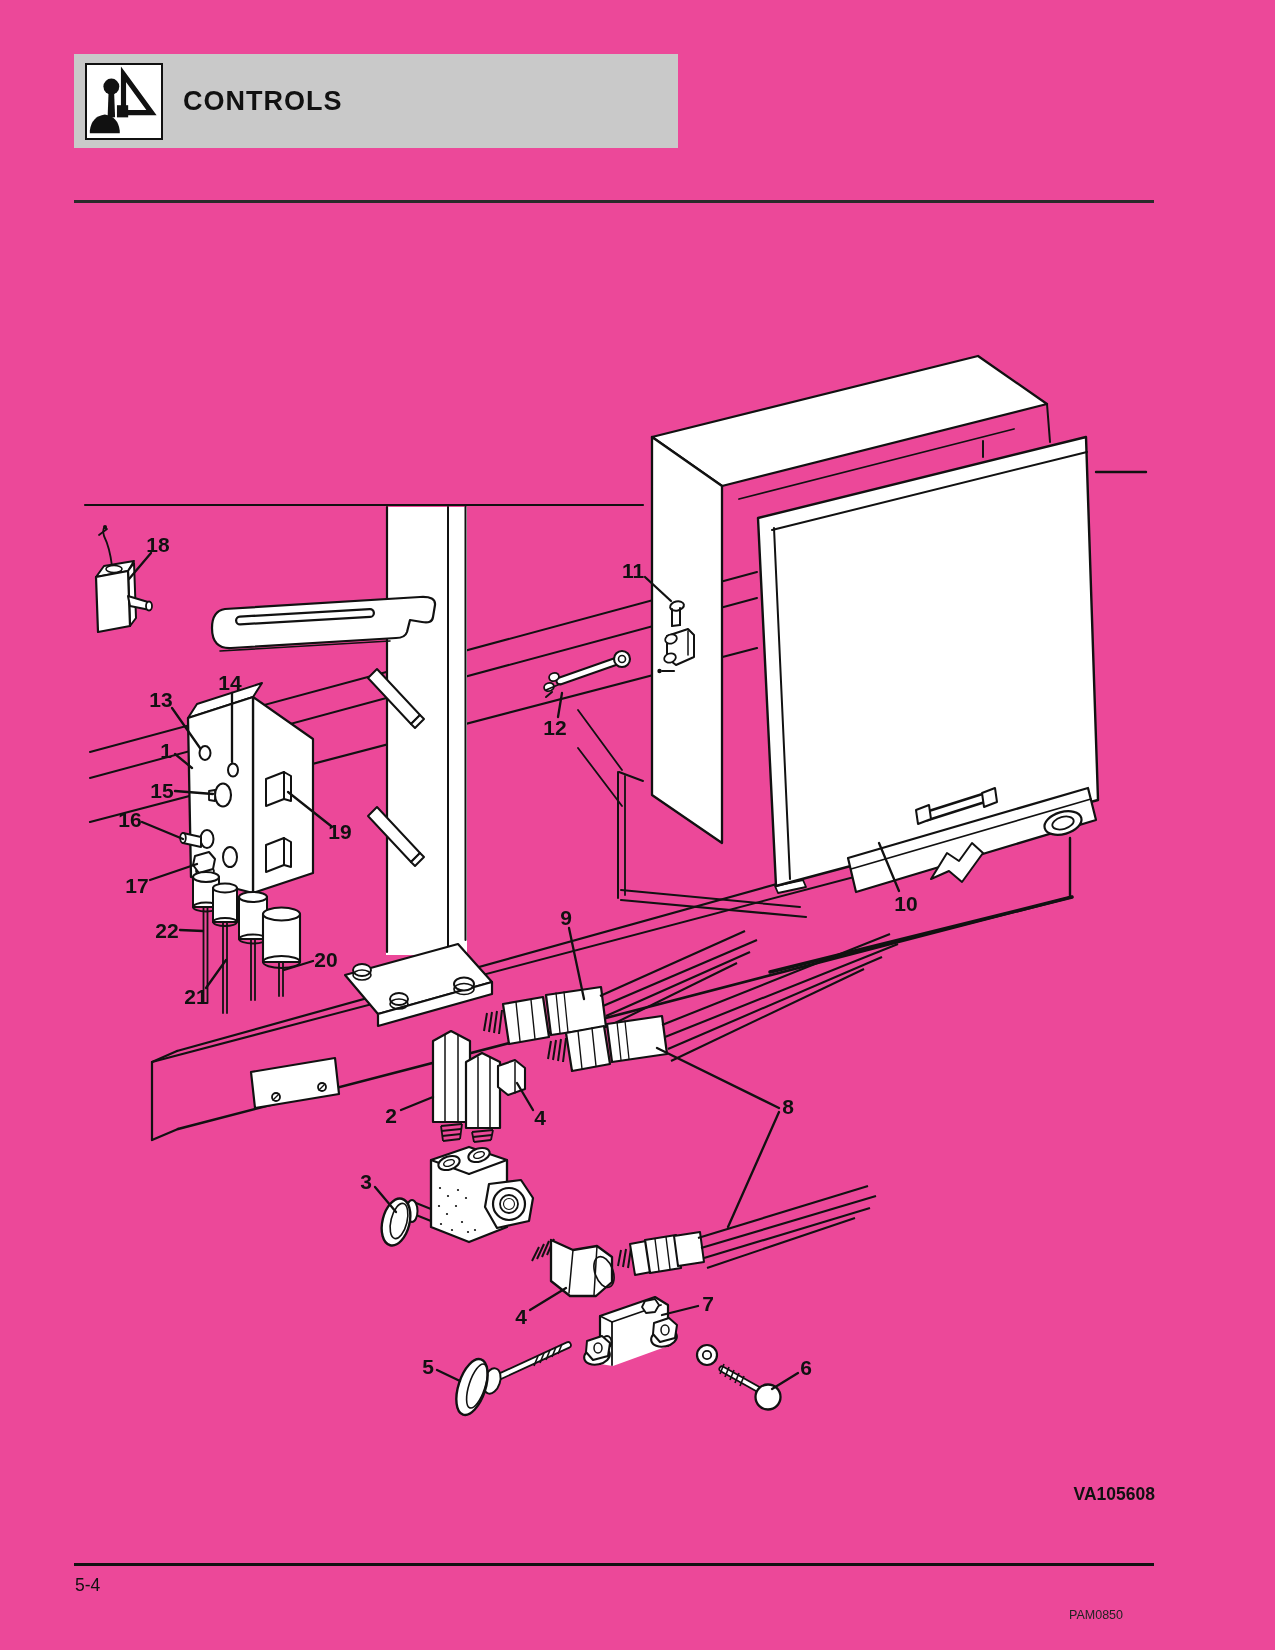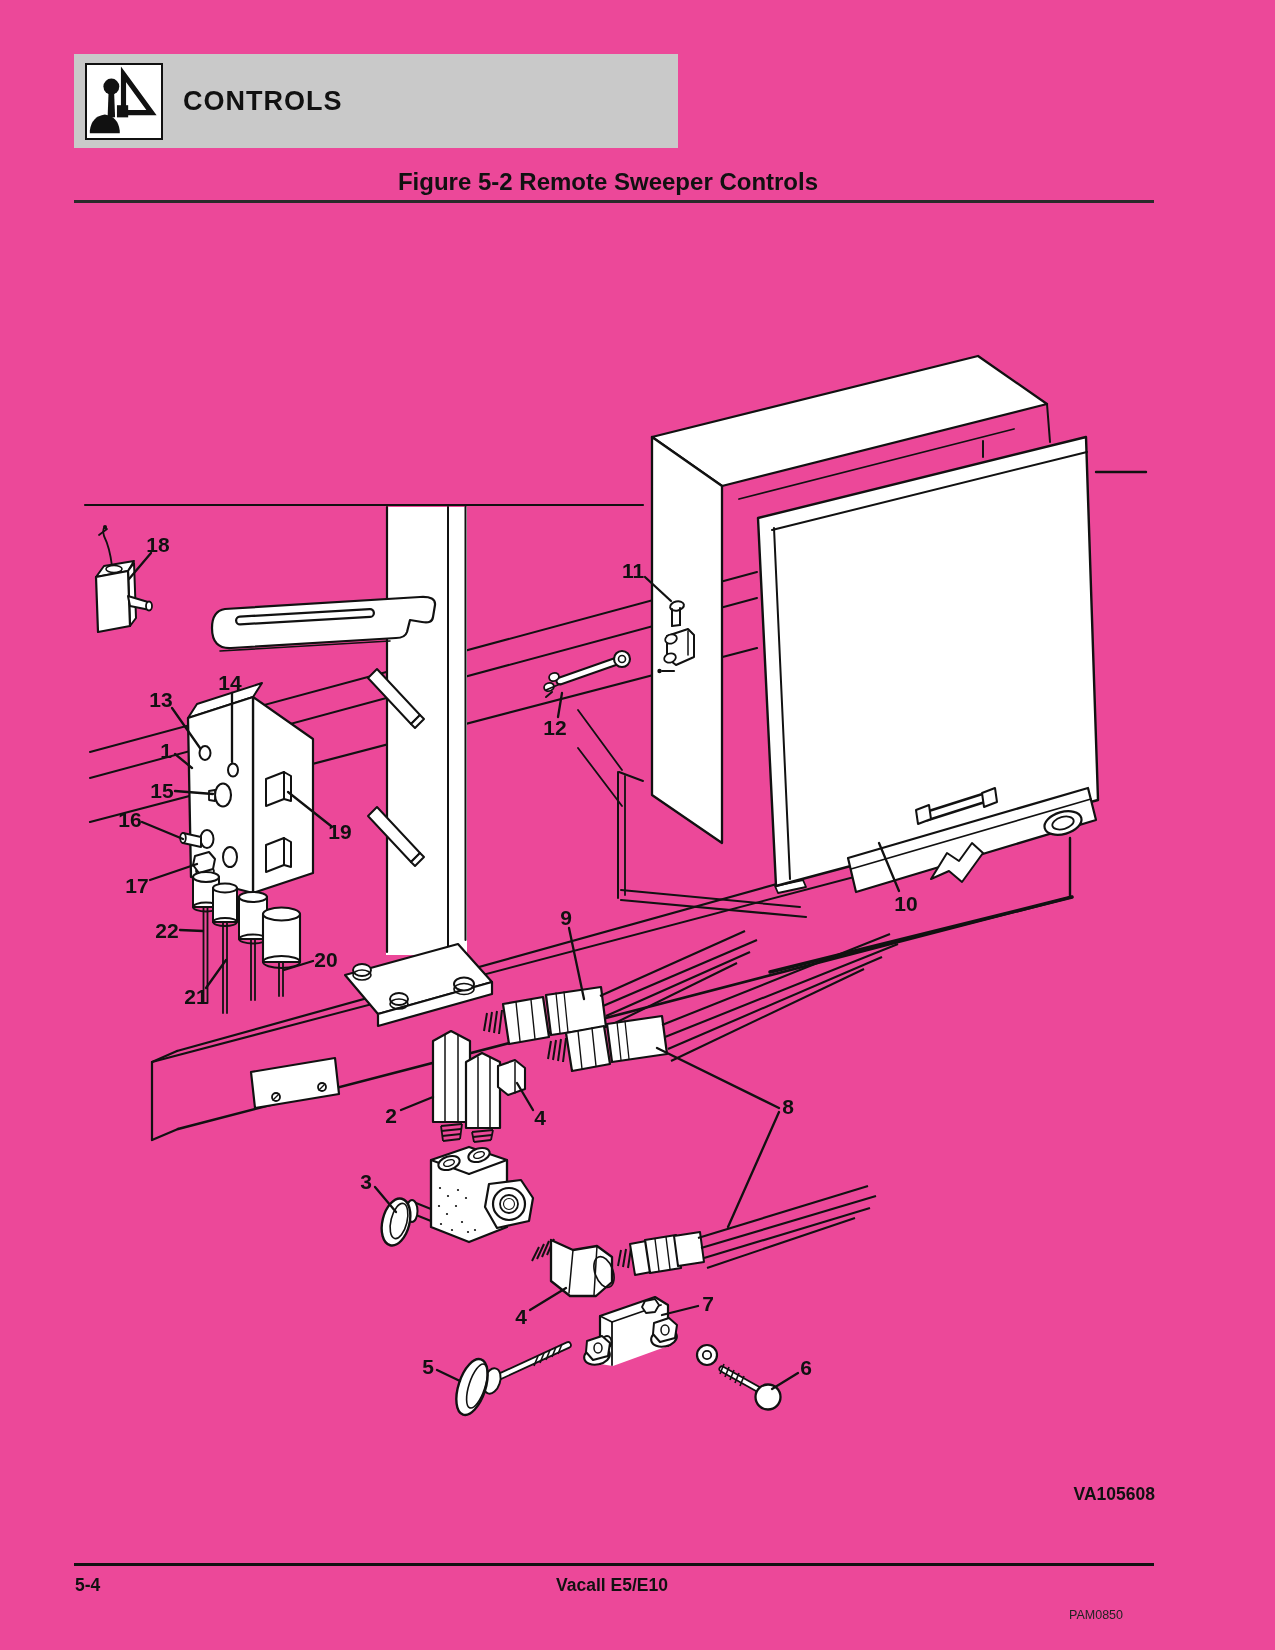--- a/index.html
+++ b/index.html
@@ -5,21 +5,21 @@
   html,body{margin:0;padding:0;background:#e8e8e8;}
   .page{position:relative;width:1275px;height:1650px;background:#ec4899;margin:0 auto;
         font-family:"Liberation Sans",sans-serif;color:#111;overflow:hidden;}
   .abs{position:absolute;}
   .banner{left:74px;top:54px;width:604px;height:94px;background:#c9c9c9;}
   .icon-box{left:85px;top:63px;width:78px;height:77px;background:#fff;border:2.5px solid #111;box-sizing:border-box;}
   .banner-title{left:183px;top:86px;font-size:27px;font-weight:bold;letter-spacing:1px;}
   .caption{left:0;top:168px;width:1216px;text-align:center;font-size:24px;font-weight:bold;}
   .rule{height:2.6px;background:#2a2a2a;}
   .img-code{top:1608px;right:152px;font-size:12.5px;color:#222;}
-  .footer-left{left:75px;top:1575px;font-size:17.5px;font-weight:bold;}
+  .footer-left{left:75px;top:1575px;font-size:17.5px;font-weight:normal;}
   .footer-center{left:0;top:1575px;width:1224px;text-align:center;font-size:17.5px;font-weight:bold;}
   .footer-right{top:1484px;right:120px;font-size:17.5px;font-weight:bold;}
   svg{position:absolute;left:0;top:0;}
   .ln{stroke:#111;fill:none;stroke-linecap:round;stroke-linejoin:round;}
   .wf{stroke:#111;fill:#fff;stroke-linecap:round;stroke-linejoin:round;}
   .callout{font-family:"Liberation Sans",sans-serif;font-size:21px;font-weight:bold;fill:#111;
            text-anchor:middle;dominant-baseline:central;}
   .leader{stroke:#111;stroke-width:2.3;stroke-linecap:round;}
 </style>
 </head>
@@ -32,21 +32,20 @@
     <svg width="73" height="72" viewBox="0 0 78 77">
       <circle cx="26" cy="23" r="8.5" fill="#111"></circle>
       <polygon points="23,30 29,30 30,56 22,56" fill="#111"></polygon>
       <path d="M 3,70 Q 5,55 19,53 Q 33,55 35,70 L 35,73 L 3,73 Z" fill="#111"></path>
       <polygon points="39,10 69,51 39,51" fill="none" stroke="#111" stroke-width="5.5" stroke-linejoin="miter"></polygon>
       <rect x="32" y="43" width="12" height="13" fill="#111"></rect>
     </svg>
   </div>
   <div class="abs banner-title">CONTROLS</div>
 
-  <div class="abs caption">Figure 5-2 Remote Sweeper Controls</div>
   <div class="abs rule" style="left:74px;top:200px;width:1080px;"></div>
 
   <svg width="1275" height="1650" viewBox="0 0 1275 1650">
 
     <g>
       <line class="ln" stroke-width="2.2" x1="85" y1="505" x2="643" y2="505"></line>
       <line class="ln" stroke-width="2.4" x1="1096" y1="472" x2="1146" y2="472"></line>
       <line class="ln" stroke-width="2" x1="90" y1="752" x2="757" y2="572"></line>
       <line class="ln" stroke-width="2" x1="90" y1="778" x2="757" y2="598"></line>
       <line class="ln" stroke-width="2.2" x1="90" y1="822" x2="757" y2="648"></line>
@@ -439,15 +438,14 @@
         <line x1="206" y1="988" x2="226" y2="960" class="leader"></line>
         <text x="196" y="996" class="callout">21</text>
         <line x1="180" y1="930" x2="203" y2="931" class="leader"></line>
         <text x="167" y="930" class="callout">22</text>
       </g>
   </svg>
 
   <div class="abs img-code">PAM0850</div>
   <div class="abs rule" style="left:74px;top:1563px;width:1080px;background:#111;"></div>
   <div class="abs footer-left">5-4</div>
-  <div class="abs footer-center">Vacall E5/E10</div>
   <div class="abs footer-right">VA105608</div>
 </div>
 
 </body></html>

